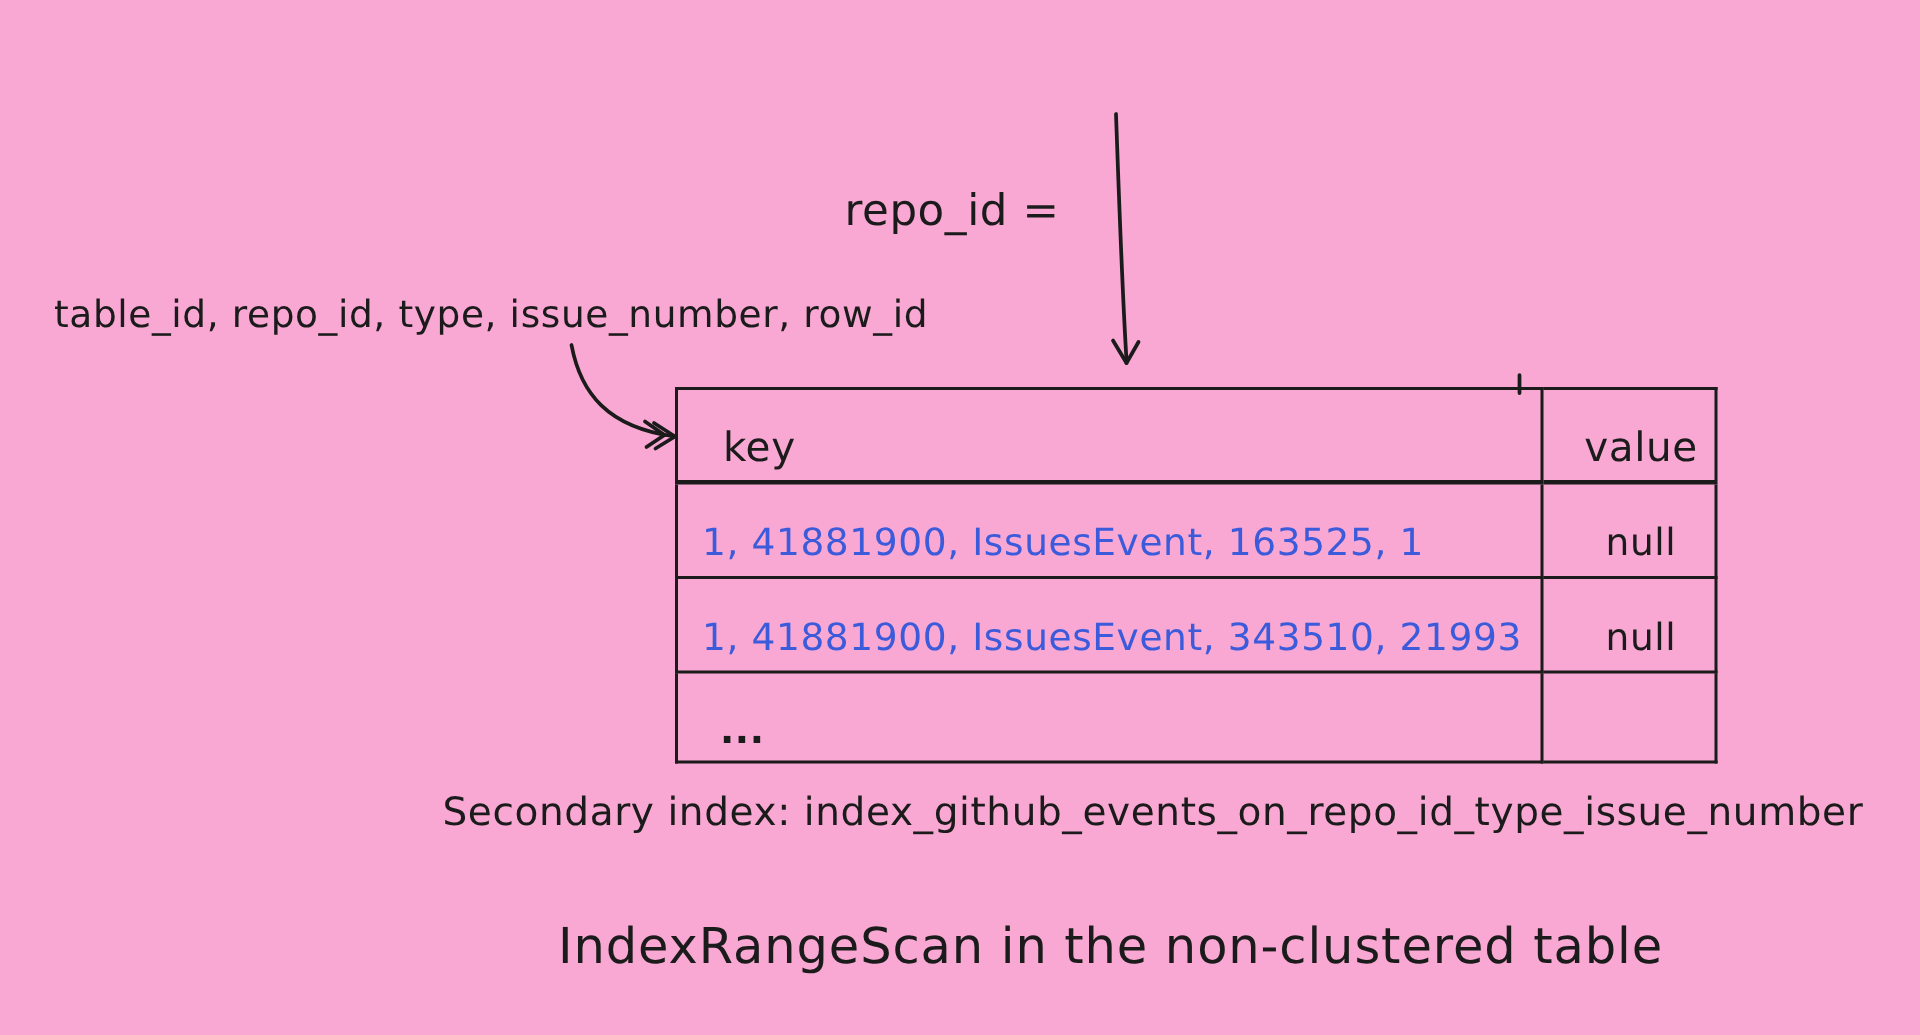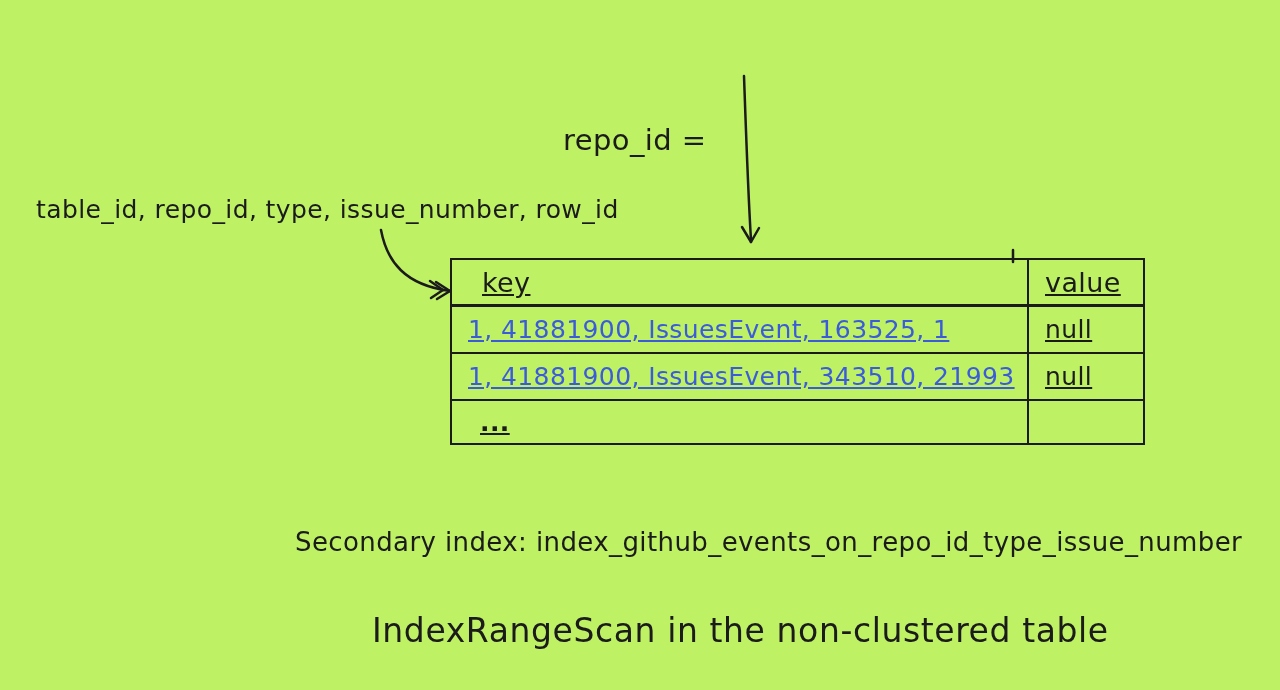--- a/index.html
+++ b/index.html
@@ -1,20 +1,20 @@
 <!DOCTYPE html>
 <html><head>
 <meta charset="utf-8">
 <style>
   html, body { margin: 0; padding: 0; background: #ffffff; }
   .canvas {
     position: relative;
     width: 1280px;
     height: 690px;
-    background: #bef264;
+    background: #f9a8d4;
     overflow: hidden;
     font-family: "DejaVu Sans", sans-serif;
     color: #1b1b1b;
   }
   .arrows {
     position: absolute;
     left: 0; top: 0;
     width: 1280px; height: 690px;
     pointer-events: none;
   }
@@ -25,30 +25,29 @@
   .key-cols     { left: 36px;  top: 195px; font-size: 25px; }
 
   table.index-table {
     position: absolute;
     left: 450px; top: 258px;
     border-collapse: collapse;
     table-layout: fixed;
   }
   table.index-table td {
     border: 2.5px solid #1b1b1b;
-    padding: 0 0 0 16px;
+    padding: 16px 0 0 16px;
     font-size: 25px;
     letter-spacing: 0.4px;
     vertical-align: middle;
     overflow: hidden;
     white-space: nowrap;
-    text-decoration: underline;
   }
   td.key-cell { width: 545px; }
-  td.val-cell { width: 98px;  }
+  td.val-cell { width: 98px; text-align: center;  }
   tr.hdr td   { font-size: 27px; border-bottom-width: 3.5px; height: 44px; }
   tr.hdr td.key-cell { padding-left: 30px; }
   tr.r  td { height: 45px; margin-left: 12px; }
   tr.r3 td { height: 42px; }
   .keytext { color: #3b5bdb; }
   .dots    { font-weight: bold; font-size: 26px; padding-left: 28px !important; }
 
   .secondary-caption { left: 255px; top: 527px; font-size: 26px; margin-left: 40px; }
   .diagram-title     { left: 372px; top: 611px; font-size: 33px; letter-spacing: 0.6px; }
 </style>

